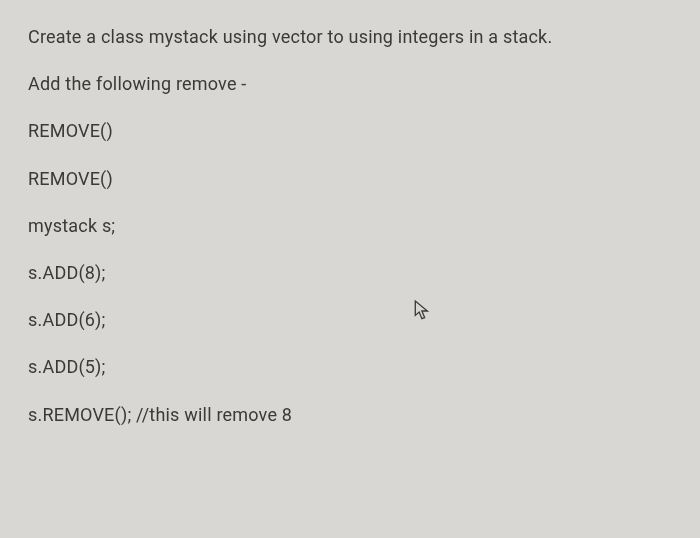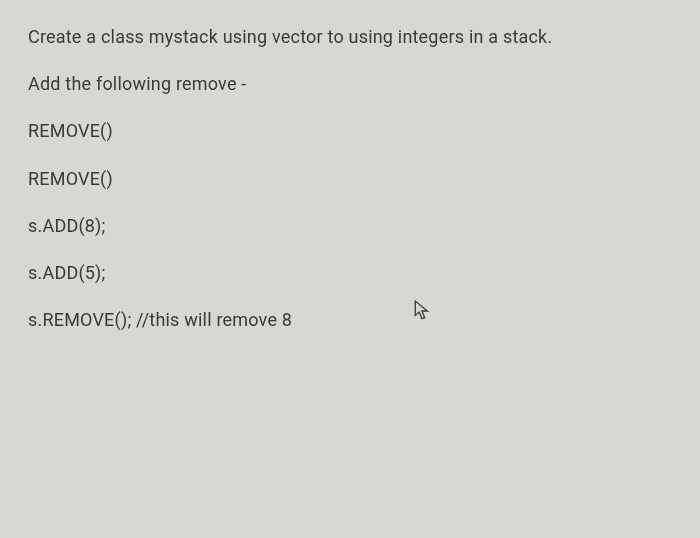--- a/index.html
+++ b/index.html
@@ -39,21 +39,23 @@
     }
   </style>
 </head>
 <body>
 
 <div class="page">
   <div class="line">Create a class mystack using vector to using integers in a stack.</div>
   <div class="line">Add the following remove -</div>
   <div class="line">REMOVE()</div>
   <div class="line">REMOVE()</div>
+  <div class="line">mystack s;</div>
   <div class="line">s.ADD(8);</div>
+  <div class="line">s.ADD(6);</div>
   <div class="line">s.ADD(5);</div>
   <div class="line">s.REMOVE(); //this will remove 8</div>
 
 </div>
 
 <div class="cursor">
   <svg viewBox="0 0 16 20">
     <path d="M1 1 L1 14 L4.5 11 L7 17 L9.5 16 L7 10 L12 10 Z" fill="none" stroke="#3a3a3a" stroke-width="1.2"></path>
   </svg>
 </div>

